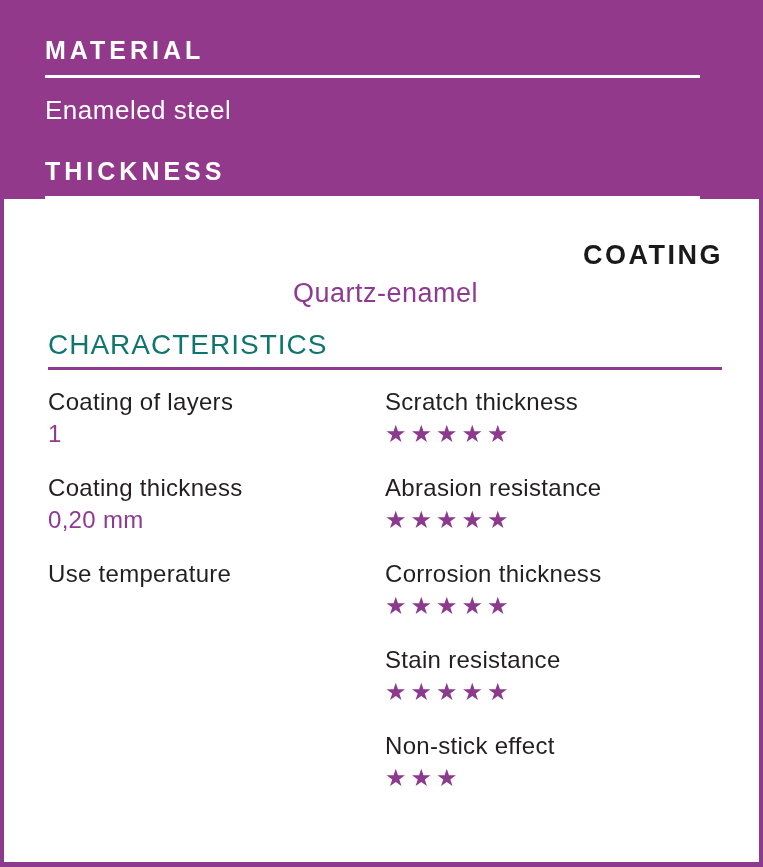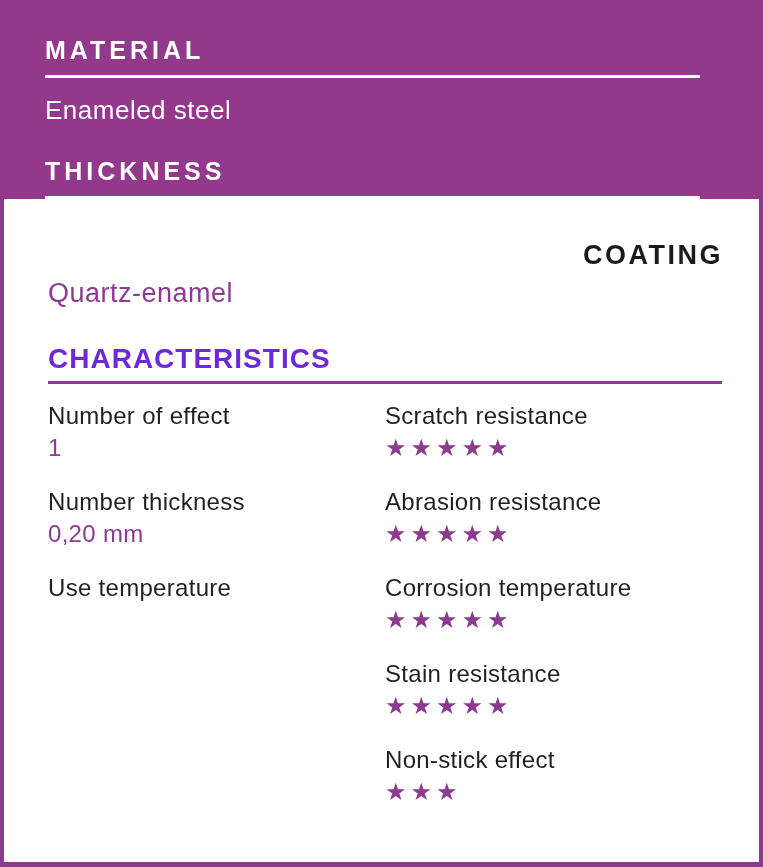--- a/index.html
+++ b/index.html
@@ -62,27 +62,28 @@
     color: #1A1A1A;
     line-height: 32px;
     text-align: right;
   }
   .coating-value {
     font-size: 27px;
     color: #8E3A93;
     line-height: 32px;
     margin-top: 6px;
     letter-spacing: 0.5px;
+    text-align: center;
   }
   .char-title {
-    margin-top: 34px;
+    margin-top: 20px;
     font-size: 28px;
-    font-weight: bold;
+    font-weight: normal;
     letter-spacing: 1px;
-    color: #6d28d9;
+    color: #0f766e;
     line-height: 32px;
   }
   .char-rule {
     width: 674px;
     height: 3px;
     background: #8C3A8E;
     margin-top: 6px;
     margin-bottom: 16px;
   }
   .columns { display: flex; }
@@ -133,43 +134,43 @@
       <div class="coating-value">Quartz-enamel</div>
     </section>
 
     <div class="char-title">CHARACTERISTICS</div>
     <div class="char-rule"></div>
 
     <div class="columns">
 
       <div class="col-left">
         <div class="spec-item">
-          <div class="spec-label">Number of effect</div>
+          <div class="spec-label">Coating of layers</div>
           <div class="spec-value">1</div>
         </div>
         <div class="spec-item">
-          <div class="spec-label">Number thickness</div>
+          <div class="spec-label">Coating thickness</div>
           <div class="spec-value">0,20 mm</div>
         </div>
         <div class="spec-item">
           <div class="spec-label">Use temperature</div>
         </div>
       </div>
 
       <div class="col-right">
         <div class="spec-item">
-          <div class="spec-label">Scratch resistance</div>
+          <div class="spec-label">Scratch thickness</div>
           <div class="spec-stars">★★★★★</div>
         </div>
         <div class="spec-item">
           <div class="spec-label">Abrasion resistance</div>
           <div class="spec-stars">★★★★★</div>
         </div>
         <div class="spec-item">
-          <div class="spec-label">Corrosion temperature</div>
+          <div class="spec-label">Corrosion thickness</div>
           <div class="spec-stars">★★★★★</div>
         </div>
         <div class="spec-item">
           <div class="spec-label">Stain resistance</div>
           <div class="spec-stars">★★★★★</div>
         </div>
         <div class="spec-item">
           <div class="spec-label">Non-stick effect</div>
           <div class="spec-stars">★★★</div>
         </div>

